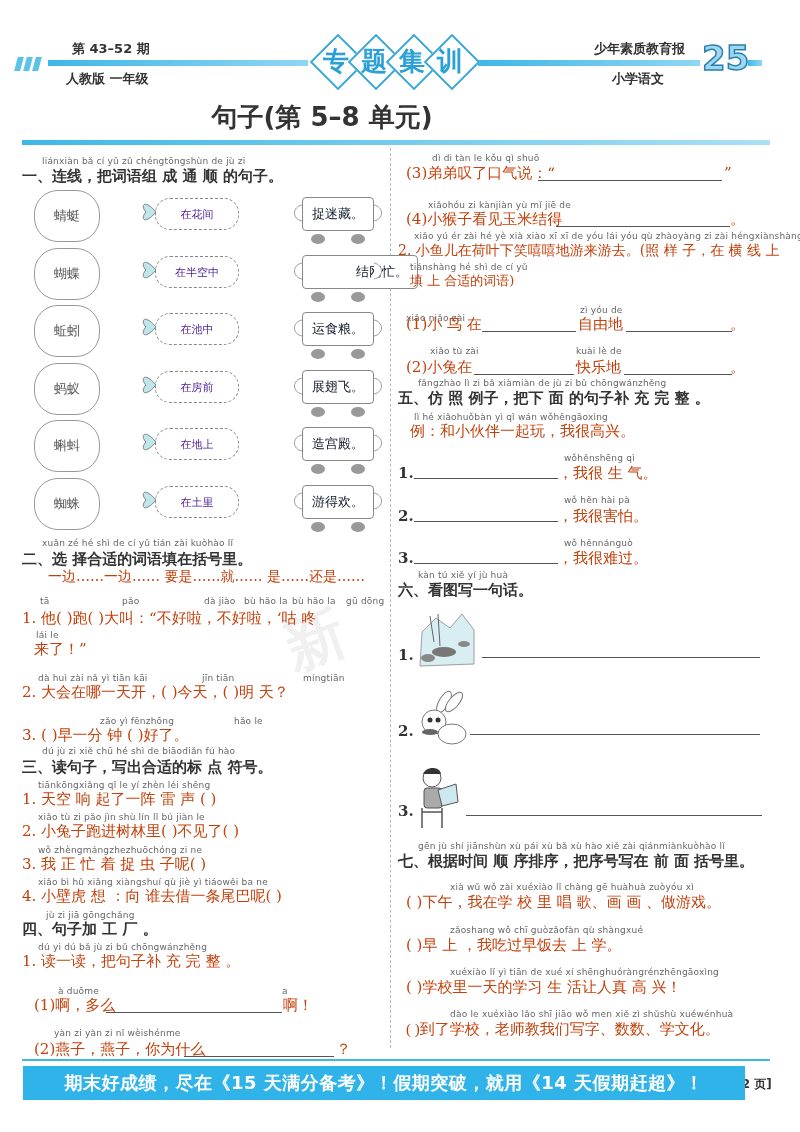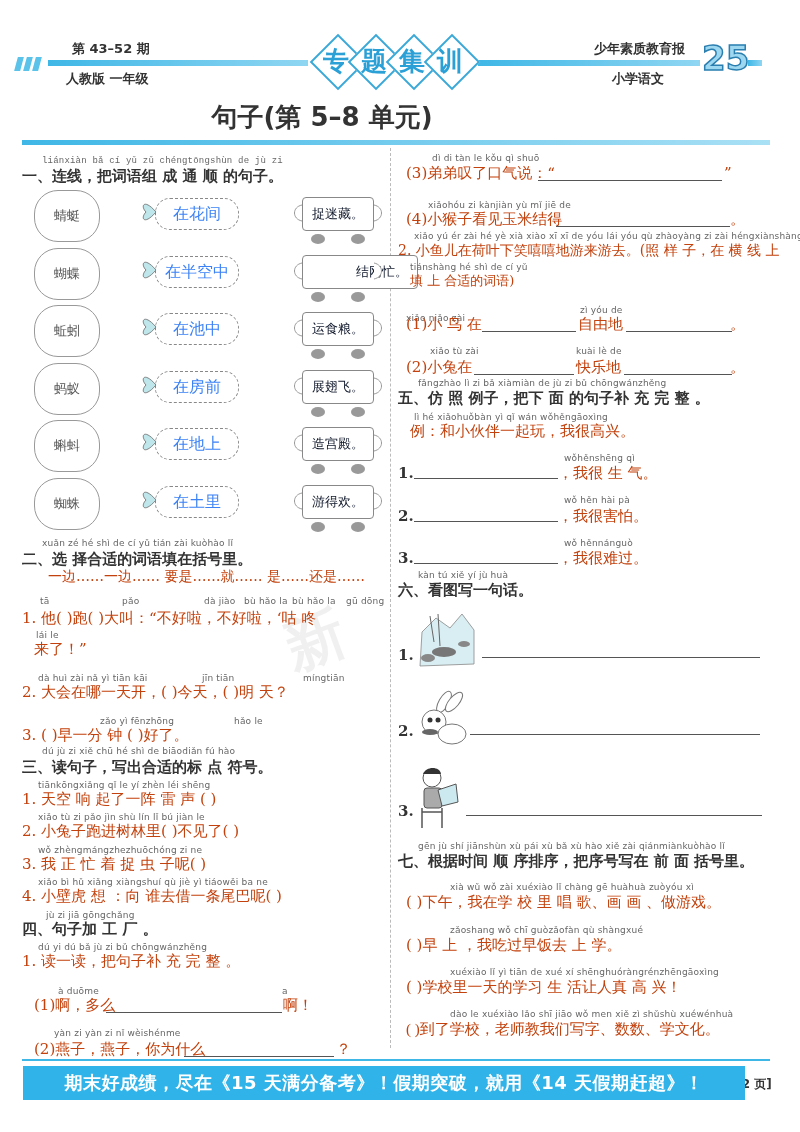--- a/index.html
+++ b/index.html
@@ -15,21 +15,21 @@
   .title{position:absolute;left:0;width:644px;text-align:center;top:100px;font-size:26px;font-weight:bold;color:#333;}
   .title-bar{position:absolute;left:22px;width:748px;top:140px;height:5px;background:linear-gradient(90deg,#3fb7e6,#a9e0f5);}
   .divider{position:absolute;left:390px;top:148px;height:900px;border-left:1px dashed #bbb;}
   .py{position:absolute;font-size:9px;color:#666;white-space:nowrap;letter-spacing:0.2px;}
   .sec{position:absolute;font-size:15px;font-weight:bold;color:#333;white-space:nowrap;}
   .txt{position:absolute;font-size:15px;color:#c2410c;white-space:nowrap;font-family:"DejaVu Serif",serif;}
   .num{font-weight:bold;color:#333;font-family:"DejaVu Serif",serif;}
   .blank{position:absolute;border-bottom:1px solid #555;height:0;}
   
   .flower{position:absolute;width:64px;height:50px;border:1px solid #999;border-radius:24px;background:#fff;display:flex;align-items:center;justify-content:center;font-size:13px;color:#555;font-family:"DejaVu Serif",serif;}
-  .pill{position:absolute;width:82px;height:30px;border:1px dashed #888;border-radius:15px;display:flex;align-items:center;justify-content:center;font-size:16px;color:#3b82f6;font-family:"DejaVu Serif",serif;}
+  .pill{position:absolute;width:82px;height:30px;border:1px dashed #888;border-radius:15px;display:flex;align-items:center;justify-content:center;font-size:11px;color:#4c1d95;font-family:"DejaVu Serif",serif;}
   .bfly{position:absolute;width:18px;height:28px;}
   .sign{position:absolute;width:70px;height:32px;border:1px solid #888;border-radius:4px;background:#fff;display:flex;align-items:center;justify-content:center;font-size:13px;color:#0f172a;font-family:"DejaVu Serif",serif;}
   .sign-dec{position:absolute;}
   .footer-banner{position:absolute;left:23px;top:1066px;width:722px;height:34px;background:#2fb3e8;color:#fff;font-size:18px;font-weight:bold;display:flex;align-items:center;justify-content:center;letter-spacing:0.5px;}
   .answer-ref{position:absolute;font-size:12px;font-weight:bold;color:#333;}
   .watermark{position:absolute;font-size:60px;font-weight:bold;color:rgba(0,0,0,0.06);transform:rotate(-20deg);}
   .pic{position:absolute;}
 </style>
 </head>
 <body>
@@ -55,21 +55,21 @@
 <div class="abs hdr-small" style="left:594px;top:40px;">少年素质教育报</div>
 <div class="abs hdr-small" style="left:612px;top:70px;">小学语文</div>
 <div class="page-num" style="left:702px;top:38px;">25</div>
 
 <div class="title">句子(第 5–8 单元)</div>
 <div class="title-bar"></div>
 <div class="divider"></div>
 
 <div class="watermark" style="left:285px;top:600px;">新</div>
 
-<div class="py" style="left:42px;top:156px;font-family:Liberation Mono, monospace;">liánxiàn  bǎ  cí  yǔ  zǔ  chéngtōngshùn de  jù  zi</div>
+<div class="py" style="left:42px;top:156px;">liánxiàn  bǎ  cí  yǔ  zǔ  chéngtōngshùn de  jù  zi</div>
 <div class="sec" style="left:22px;top:167px;">一、连线，把词语组 成  通 顺 的句子。</div>
 
 <div id="match-area">
 
   <div class="flower" style="left:34px;top:190px;">蜻蜓</div>
   <div class="flower" style="left:34px;top:248px;">蝴蝶</div>
   <div class="flower" style="left:34px;top:305px;">蚯蚓</div>
   <div class="flower" style="left:34px;top:363px;">蚂蚁</div>
   <div class="flower" style="left:34px;top:420px;">蝌蚪</div>
   <div class="flower" style="left:34px;top:478px;">蜘蛛</div>

